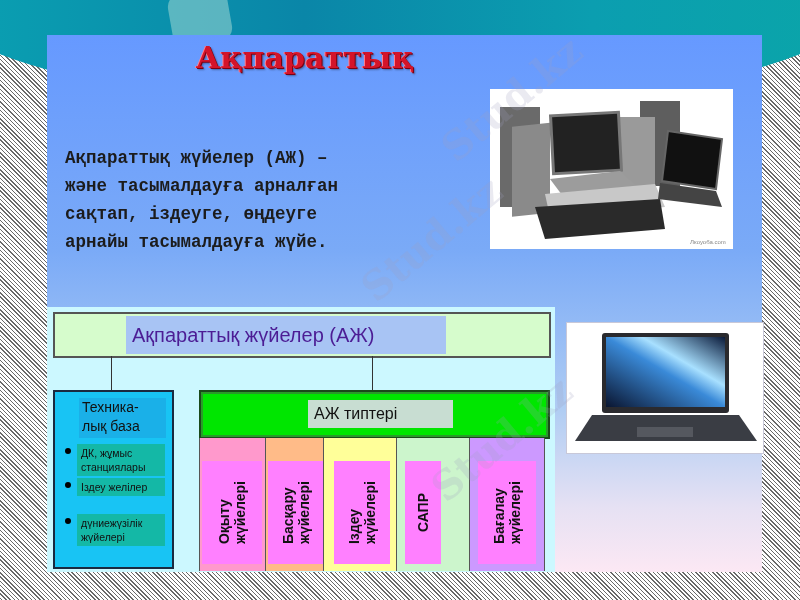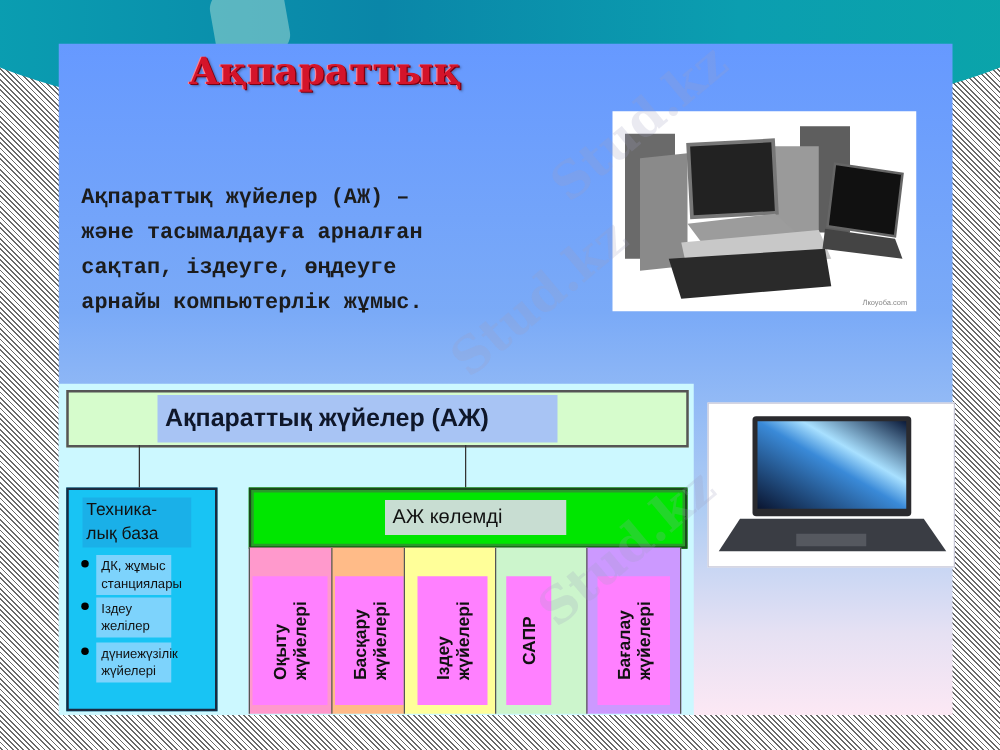--- a/index.html
+++ b/index.html
@@ -23,21 +23,21 @@
   .logo-watermark {
     position: absolute; left: 170px; top: -10px; width: 60px; height: 55px;
     border-radius: 14px; background: rgba(190,230,220,0.45);
     transform: rotate(-10deg);
   }
   .slide {
     position: absolute; left: 47px; top: 35px; width: 715px; height: 537px;
     background: linear-gradient(180deg, #6699ff 0%, #7aaaf7 40%, #b0cdf3 70%, #e6e1f3 88%, #fce8f4 100%);
   }
   .title {
-    position: absolute; left: 83px; top: 4px; width: 260px; text-align: center;
+    position: absolute; left: 107px; top: 4px; width: 260px; text-align: right;
     font-family: "DejaVu Serif", serif; font-weight: bold; font-size: 30px; line-height: 38px;
     color: #d4142a;
     text-shadow: 1px 1px 0 #7a0012, -1px 0 0 #ff8090, 2px 2px 2px rgba(0,0,0,0.35);
   }
   .title .l2 { display: block; }
   .desc {
     position: absolute; left: 18px; top: 109px; width: 400px;
     font-family: "Liberation Mono", monospace; font-weight: bold; font-size: 17.5px; line-height: 28px;
     color: #1c1c1c;
   }
@@ -52,39 +52,39 @@
   .diagram {
     position: absolute; left: 0; top: 272px; width: 508px; height: 265px;
     background: #ccf8ff;
   }
   .root-box {
     position: absolute; left: 6px; top: 5px; width: 494px; height: 42px;
     background: #d6fccc; border: 2px solid #555;
   }
   .root-label {
     position: absolute; left: 71px; top: 2px; width: 320px; height: 38px;
-    background: #a8c4f4; font-size: 20px; line-height: 38px; color: #0f172a; padding-left: 6px; box-sizing: border-box; font-weight: bold;
+    background: #a8c4f4; font-size: 20px; line-height: 38px; color: #4c1d95; padding-left: 6px; box-sizing: border-box;
   }
   .conn { position: absolute; background: #333; width: 1px; }
   .tech-box {
     position: absolute; left: 6px; top: 83px; width: 117px; height: 175px;
     background: #18c4f4; border: 2px solid #1a2a40;
   }
   .tech-label {
-    position: absolute; left: 11px; top: 6px; width: 84px; height: 40px;
+    position: absolute; left: 24px; top: 6px; width: 84px; height: 40px;
     background: #1ab0e8; font-size: 14px; line-height: 19px; color: #111; padding-left: 3px;
   }
   .tech-item {
     position: absolute; left: 10px; width: 100px; font-size: 10.5px; line-height: 14px; color: #111;
   }
   .tech-item .bullet {
     position: absolute; left: 0; top: 2px; width: 6px; height: 6px; border-radius: 50%; background: #000;
   }
   .tech-item .txt {
-    position: absolute; left: 12px; top: -2px; width: 60px; background: #7dd3fc; padding: 2px 4px; box-sizing: border-box;
+    position: absolute; left: 12px; top: -2px; width: 88px; background: #14b8a6; padding: 2px 4px; box-sizing: border-box;
   }
   .types-box {
     position: absolute; left: 152px; top: 83px; width: 347px; height: 45px;
     background: #00e600; border: 2px solid #1a4a1a; box-shadow: inset 0 0 0 2px #2a9a2a;
   }
   .types-label {
     position: absolute; left: 107px; top: 8px; width: 145px; height: 28px;
     background: #c8ddd2; font-size: 16px; line-height: 28px; color: #111; padding-left: 6px; box-sizing: border-box;
   }
   .col {
@@ -113,21 +113,21 @@
 <div class="slide">
 
   <div class="title">
     <span>Ақпараттық</span>
   </div>
 
   <div class="desc">
     <div>Ақпараттық жүйелер (АЖ) –</div>
     <div>және тасымалдауға арналған</div>
     <div>сақтап, іздеуге, өңдеуге</div>
-    <div>арнайы компьютерлік жұмыс.</div>
+    <div>арнайы тасымалдауға жүйе.</div>
   </div>
 
   <div class="photo1">
     <svg width="243" height="160" viewBox="0 0 243 160">
       <rect x="10" y="18" width="40" height="100" fill="#6a6a6a"></rect>
       <rect x="22" y="40" width="38" height="90" fill="#8a8a8a" transform="skewY(-6)"></rect>
       <rect x="150" y="12" width="40" height="85" fill="#5e5e5e"></rect>
       <rect x="125" y="28" width="40" height="85" fill="#9a9a9a"></rect>
       <rect x="62" y="25" width="68" height="58" fill="#222" stroke="#777" stroke-width="3" transform="rotate(-3 96 54)"></rect>
       <polygon points="60,90 130,82 150,100 75,110" fill="#9c9c9c"></polygon>
@@ -175,21 +175,21 @@
         <span class="bullet"></span>
         <span class="txt">Іздеу желілер</span>
       </div>
       <div class="tech-item" style="top:124px;">
         <span class="bullet"></span>
         <span class="txt">дүниежүзілік жүйелері</span>
       </div>
     </div>
 
     <div class="types-box">
-      <div class="types-label">АЖ көлемді</div>
+      <div class="types-label">АЖ типтері</div>
     </div>
 
     <div class="col" style="left:152px; width:66px; background:#ff99cc;">
       <div class="inner" style="left:2px; width:60px;">
         <span class="vtext">Оқыту
 жүйелері</span>
       </div>
     </div>
     <div class="col" style="left:218px; width:58px; background:#ffbb88;">
       <div class="inner" style="left:2px; width:56px;">

